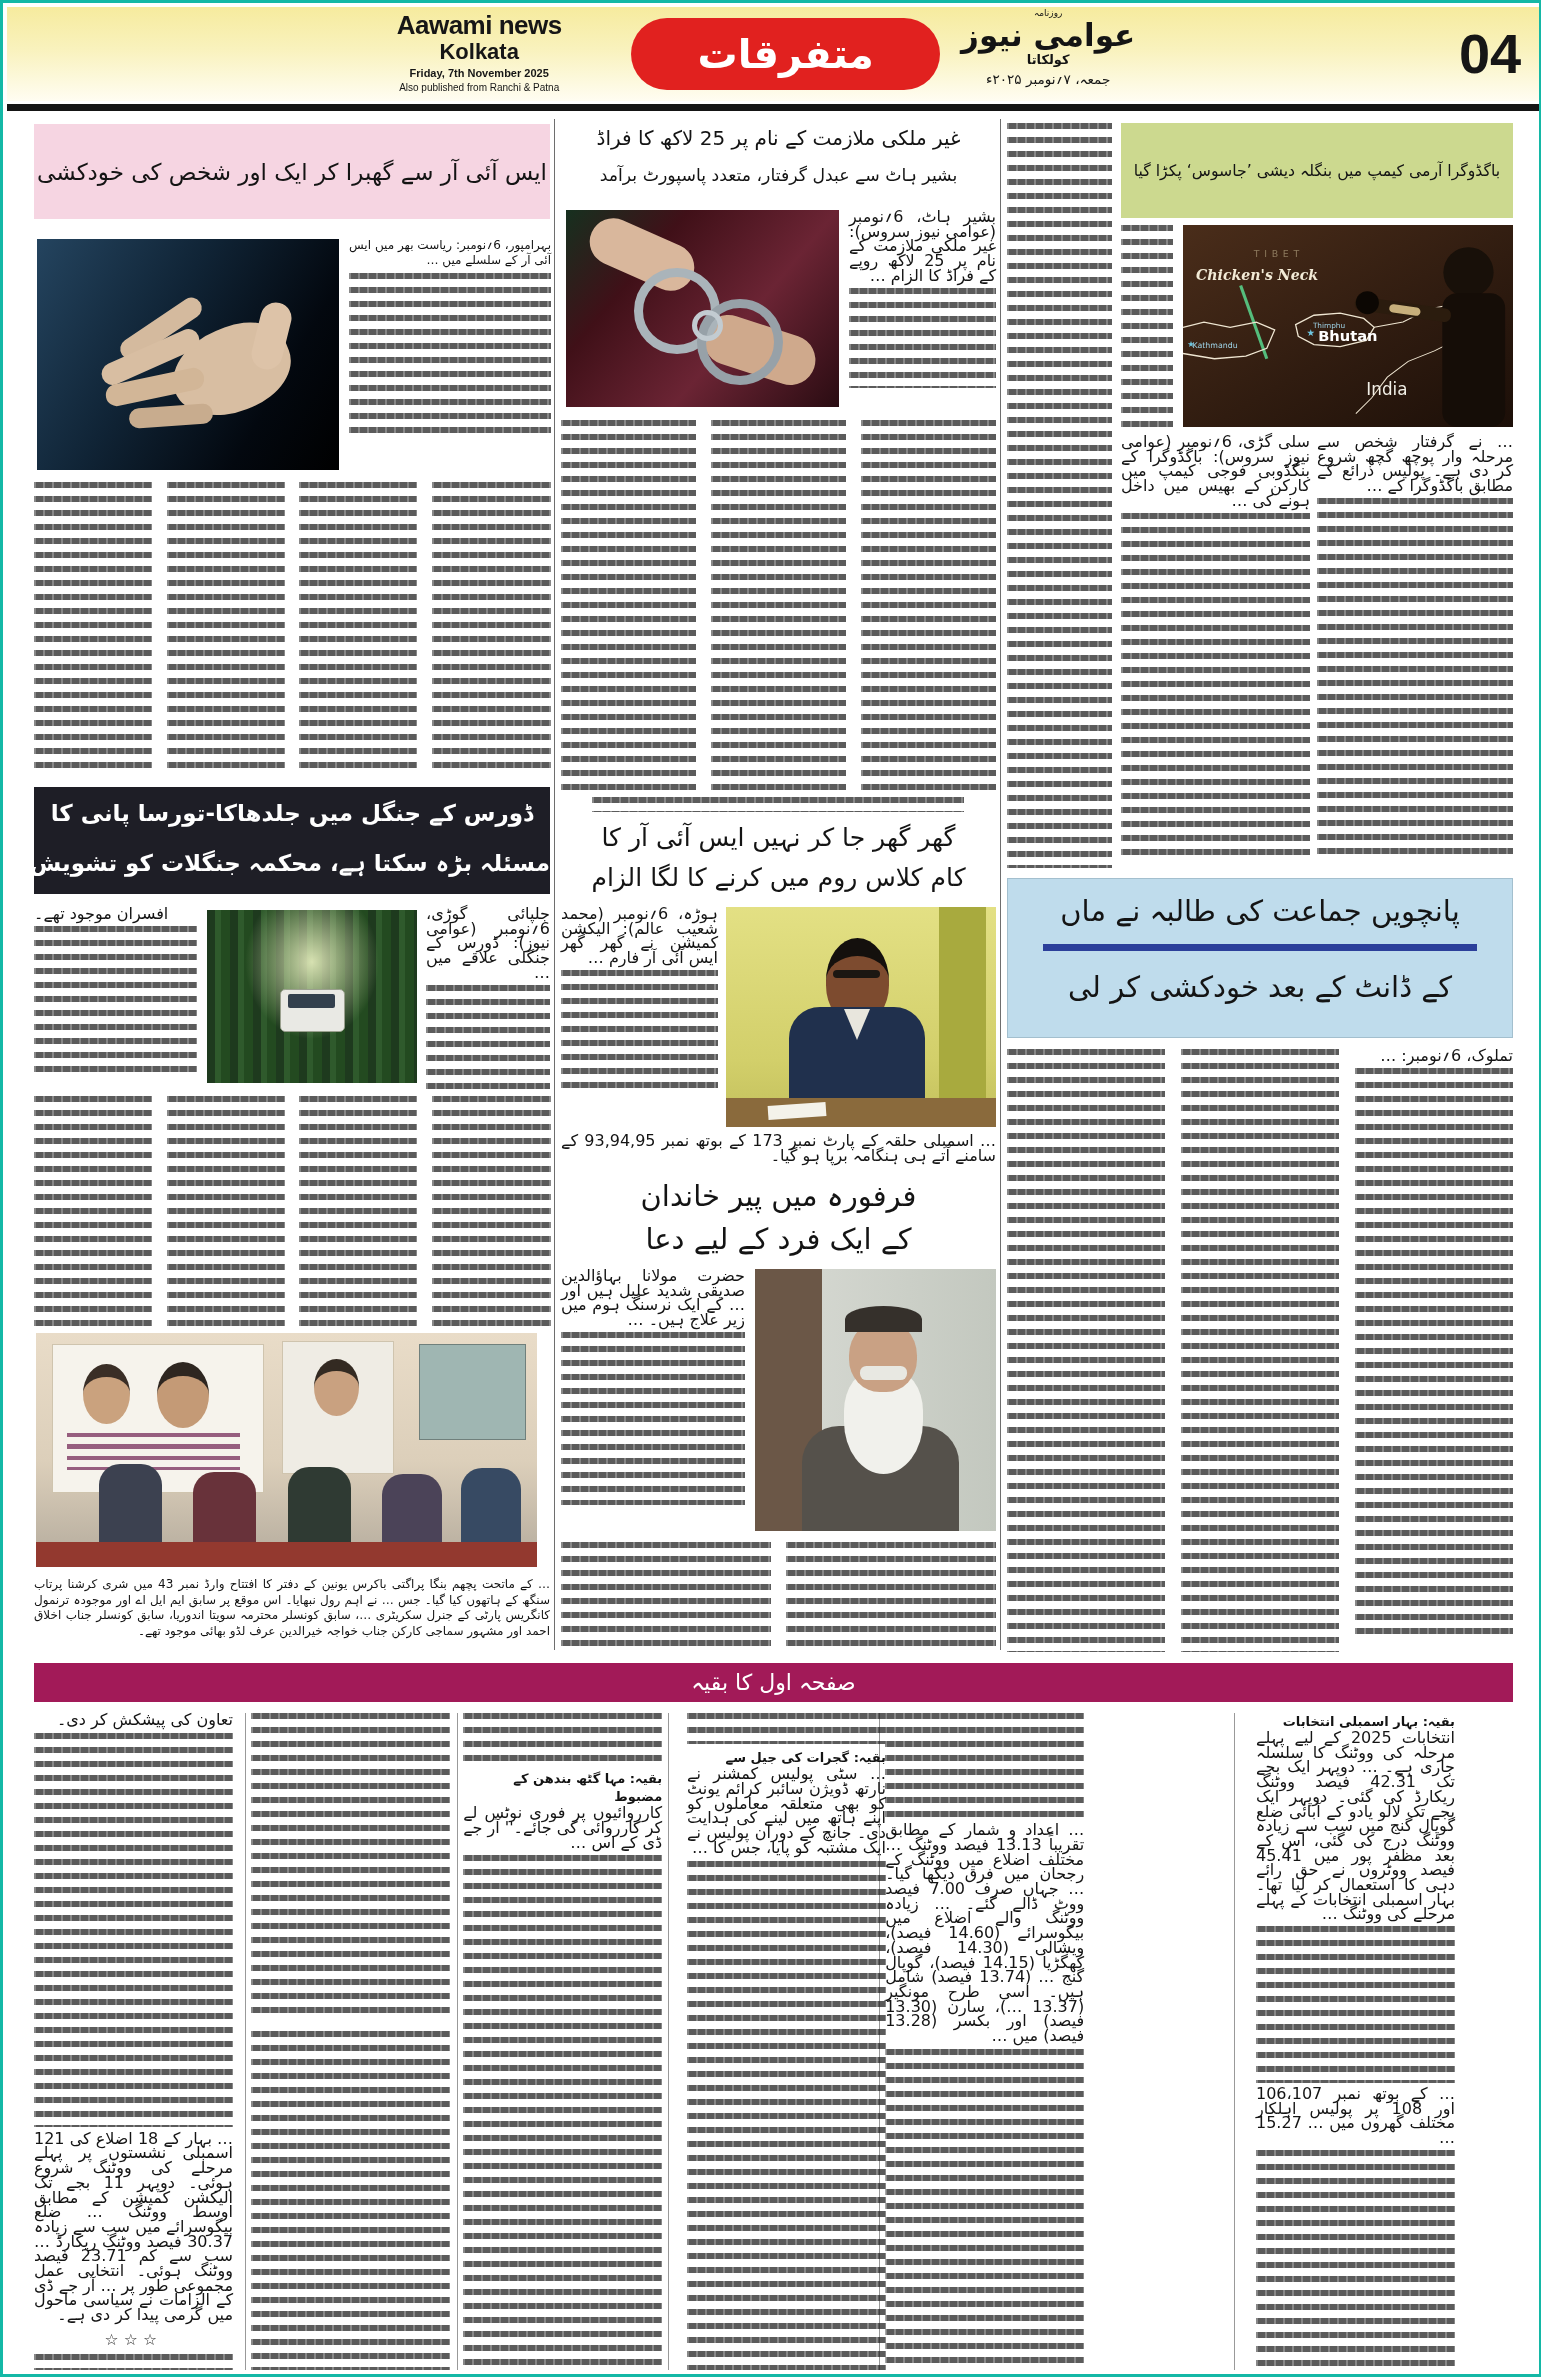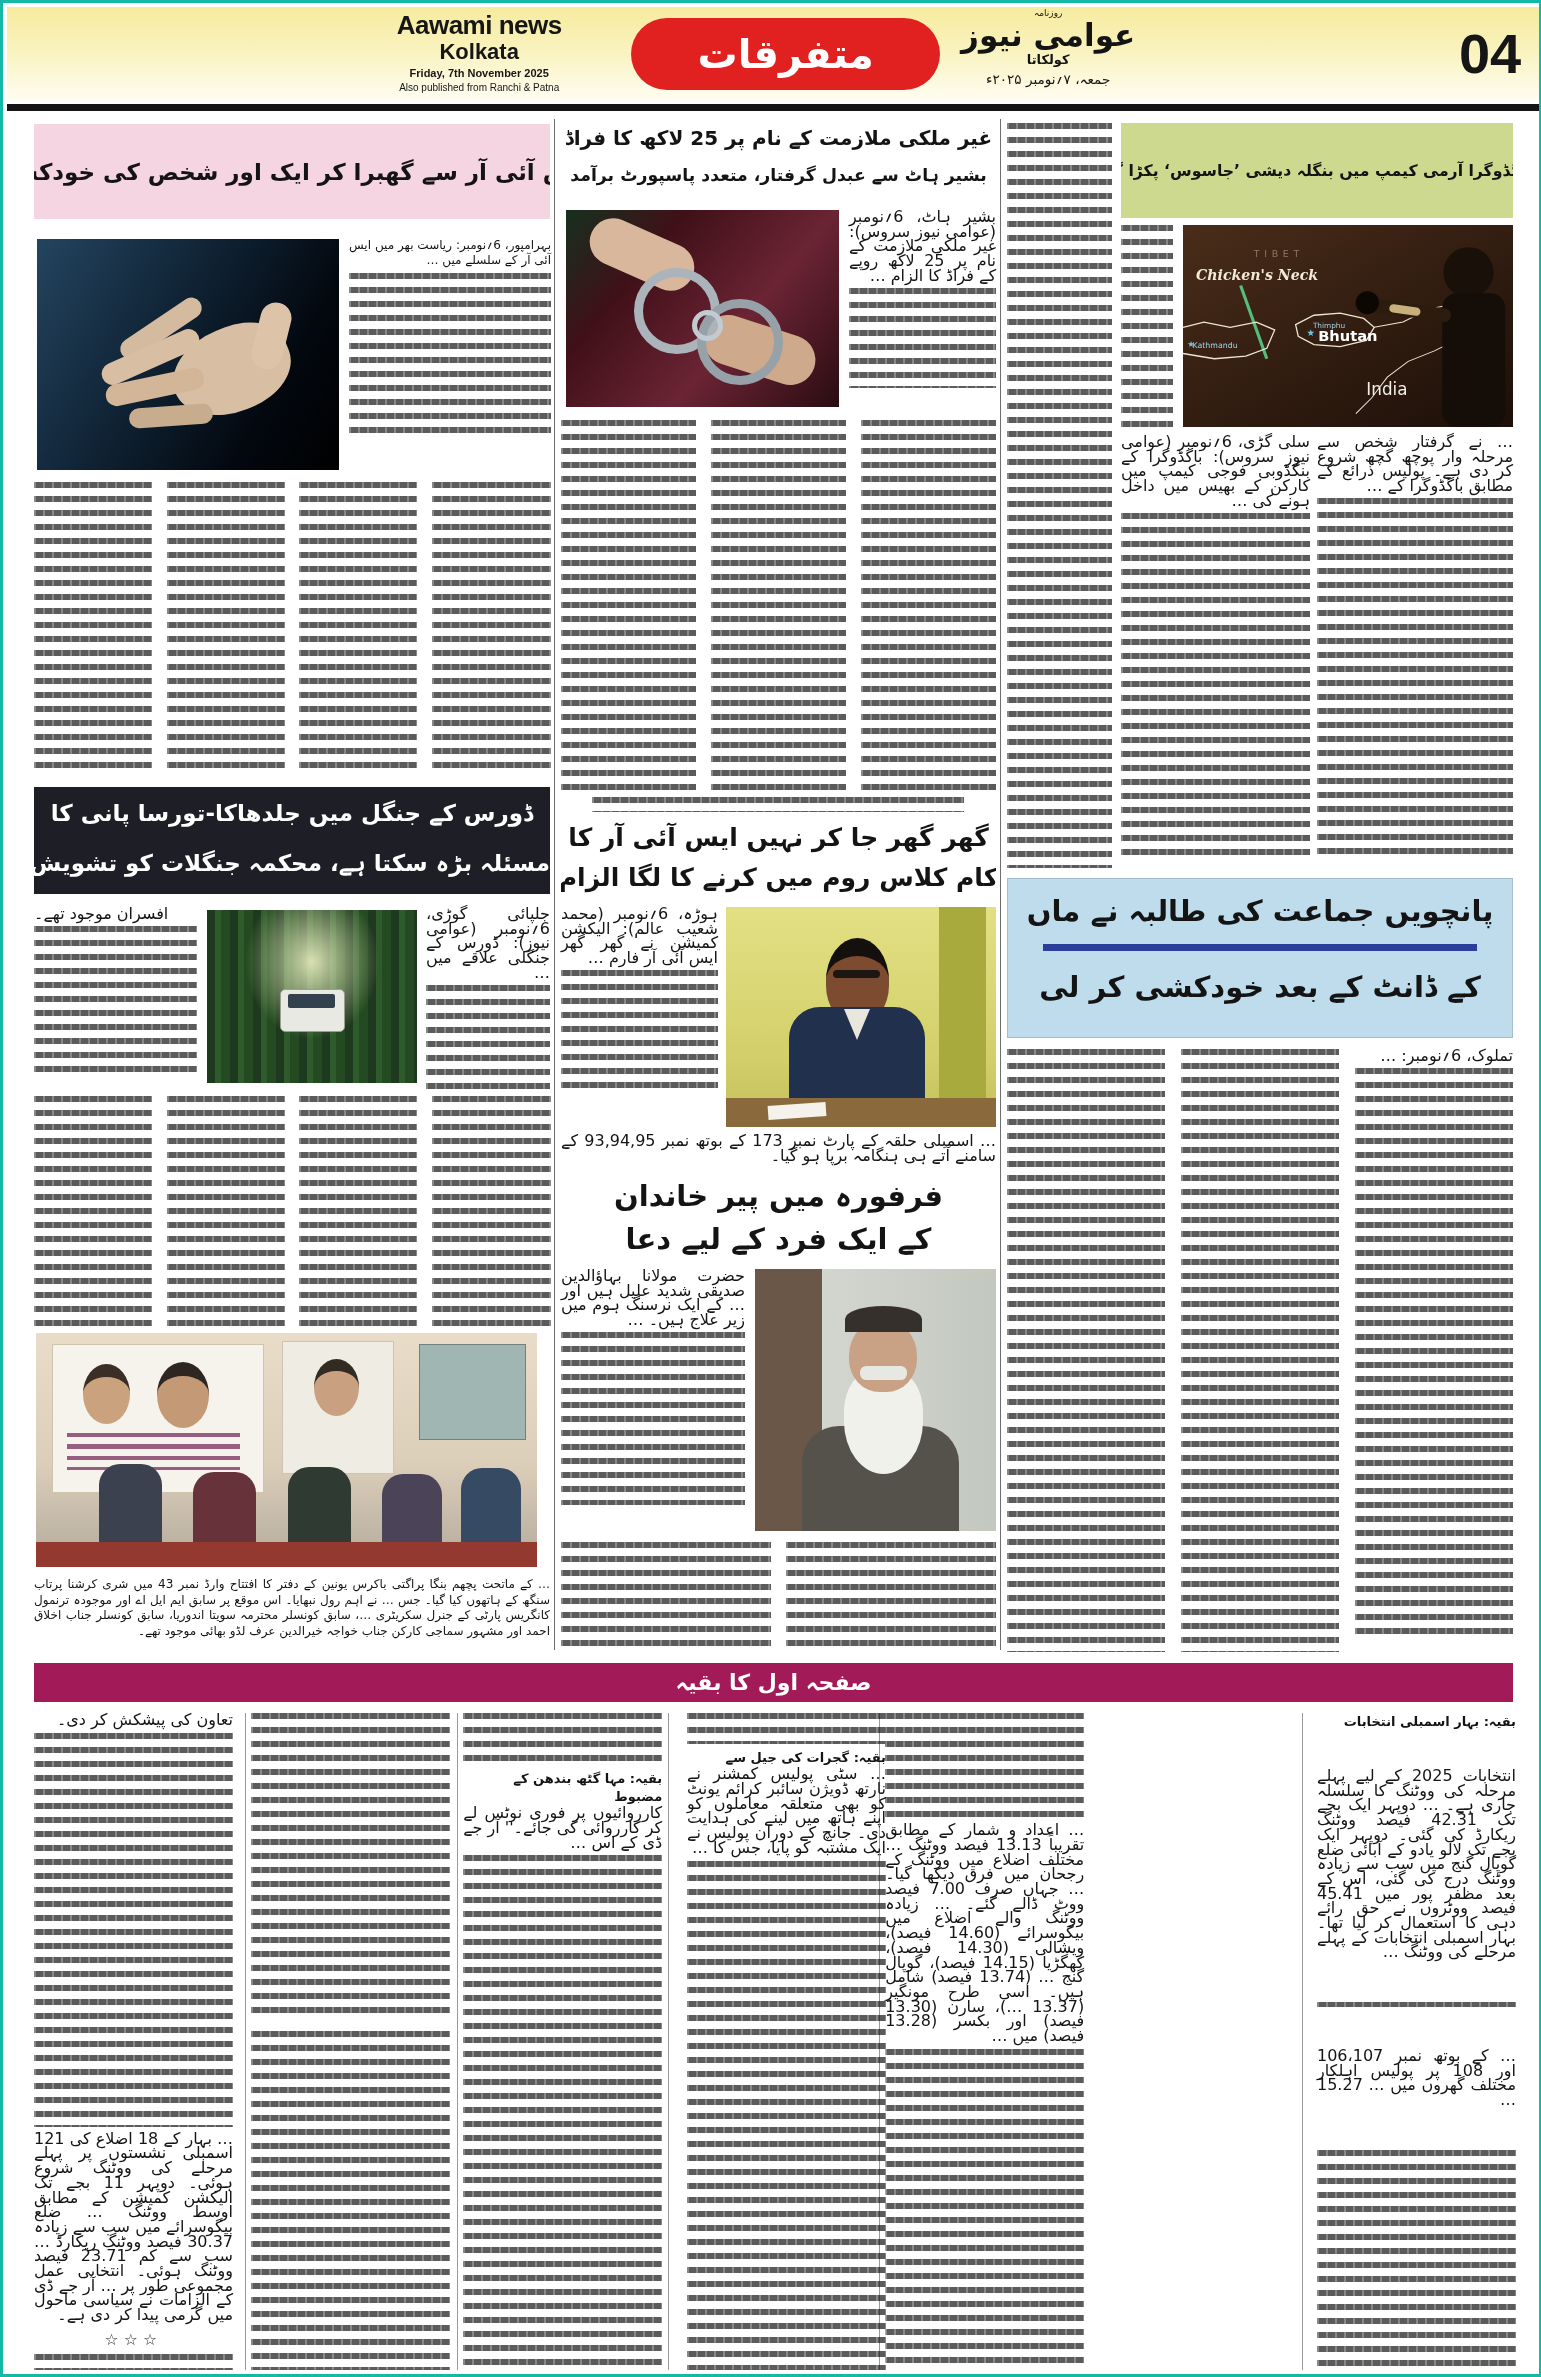--- a/index.html
+++ b/index.html
@@ -2,21 +2,21 @@
 <html lang="ur" style="font-size:8.4px"><head>
 <meta charset="utf-8">
 <style>
   html,body{margin:0;padding:0;background:#e9e9e7;}
   .sheet{position:relative;width:1542px;height:2377px;background:#ffffff;margin:0 auto;
          border:3px solid #14b8a6;box-sizing:border-box;overflow:hidden;
          font-family:"DejaVu Sans",sans-serif;}
   .abs{position:absolute;}
   .urdu{font-family:"DejaVu Sans",sans-serif;direction:rtl;color:#141414;}
   .latin{font-family:"Liberation Sans",sans-serif;color:#161616;}
-  .hl{font-weight:bold;text-align:left;white-space:nowrap;overflow:hidden;
+  .hl{font-weight:normal;text-align:left;white-space:nowrap;overflow:hidden;
       display:flex;align-items:center;justify-content:center;}
   .p{font-size:16px;line-height:14.7px;text-align:justify;}
   .fill{background-image:
         repeating-linear-gradient(90deg, rgba(255,255,255,.28) 0 1.6px, rgba(255,255,255,0) 1.6px 9px),
         repeating-linear-gradient(180deg, rgba(28,28,28,.72) 0 5.8px, rgba(255,255,255,0) 5.8px 14px);}
   .vr{position:absolute;width:1px;background:#6e6e6e;}
   .photo{position:absolute;overflow:hidden;}
   .bcol{position:absolute;display:flex;flex-direction:column;}
   .bcol .fx{flex:1;}
   .collead{font-weight:bold;font-size:13px;line-height:18px;}
@@ -235,21 +235,21 @@
       <div class="fill" style="margin-top:4.2px;height:566px;"></div>
     </div>
     <div class="fill abs" style="left:174px;top:931px;width:158px;height:603px;"></div>
     <div class="fill abs" style="left:0;top:931px;width:158px;height:603px;"></div>
   </div>
 
   <div class="abs hl urdu" style="left:31px;top:1660px;width:1479px;height:39px;background:#a21a58;color:#ffffff;font-size:22px;">صفحہ اول کا بقیہ</div>
 
   <div class="abs" style="left:31px;top:1710px;width:1479px;height:657px;">
 
-    <div class="bcol urdu" style="left:1268px;top:0;width:199px;height:657px;border-left:0.5px solid #999;padding-left:14px;gap:38px;">
+    <div class="bcol urdu" style="left:1200px;top:0;width:199px;height:657px;border-left:0.5px solid #999;padding-left:21px;">
       <div class="collead">بقیہ: بہار اسمبلی انتخابات</div>
       <div class="p">انتخابات 2025 کے لیے پہلے مرحلہ کی ووٹنگ کا سلسلہ جاری ہے۔ … دوپہر ایک بجے تک 42.31 فیصد ووٹنگ ریکارڈ کی گئی۔ دوپہر ایک بجے تک لالو یادو کے آبائی ضلع گوپال گنج میں سب سے زیادہ ووٹنگ درج کی گئی، اس کے بعد مظفر پور میں 45.41 فیصد ووٹروں نے حق رائے دہی کا استعمال کر لیا تھا۔ بہار اسمبلی انتخابات کے پہلے مرحلے کی ووٹنگ …</div>
       <div class="fill fx" style="margin:4.2px 0;"></div>
       <div class="p">… کے بوتھ نمبر 106،107 اور 108 پر پولیس اہلکار مختلف گھروں میں … 15.27 …</div>
       <div class="fill" style="height:220px;margin-top:4.2px;"></div>
     </div>
 
 
     <div class="bcol urdu" style="left:845px;top:0;width:199px;height:657px;border-left:0.5px solid #999;padding-left:5.2px;">
       <div class="fill" style="height:105px;margin-bottom:5.2px;"></div>

